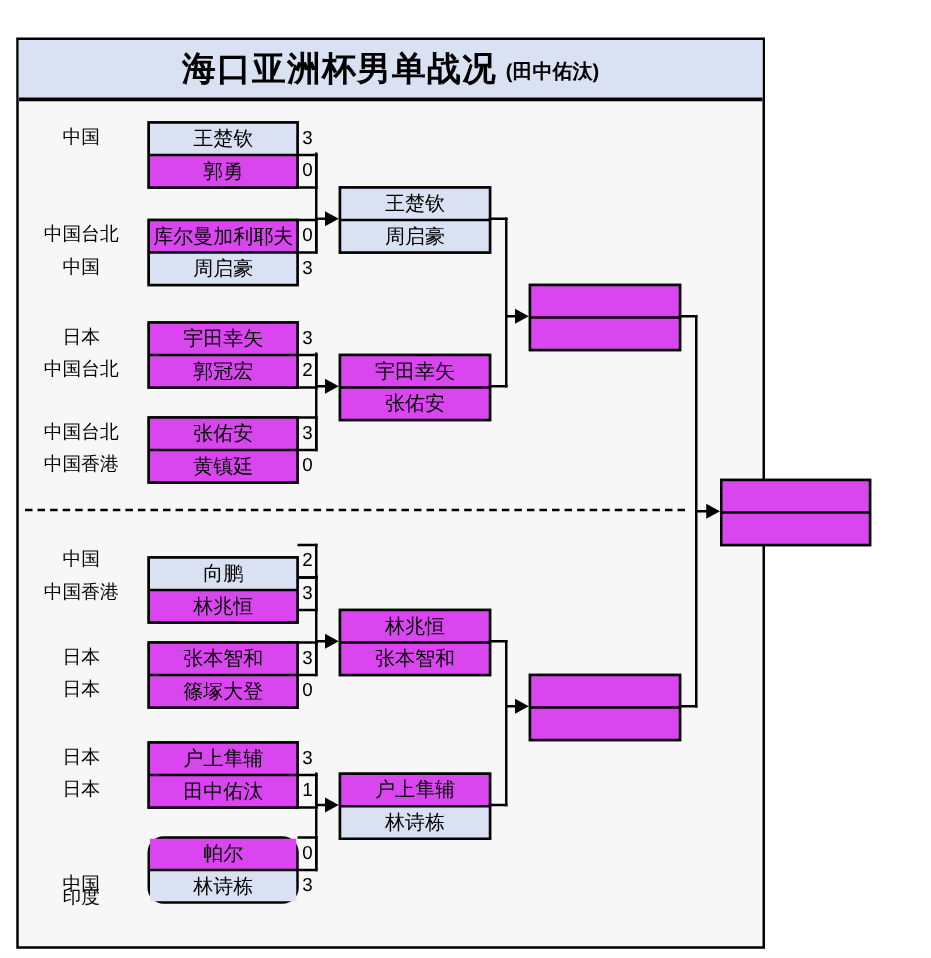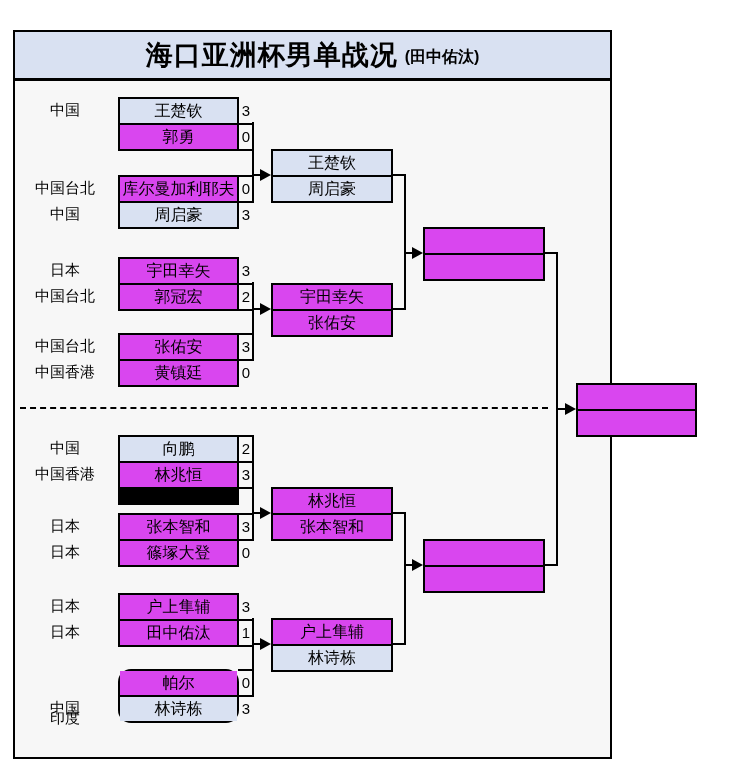--- a/index.html
+++ b/index.html
@@ -71,21 +71,21 @@
       <div class="score" style="top: 287px;">2</div>
       <div class="cellbox" style="left: 118px; top: 333px; width: 121px; height: 54px;">
         <div>张佑安</div>
         <div>黄镇廷</div>
       </div>
       <div class="country" style="top: 336px;">中国台北</div>
       <div class="scorebox" style="top: 333px;"></div>
       <div class="score" style="top: 337px;">3</div>
       <div class="country" style="top: 362px;">中国香港</div>
       <div class="score" style="top: 363px;">0</div>
-      <div class="cellbox" style="left: 118px; top: 435px; width: 121px; height: 70px;">
+      <div class="cellbox" style="left: 118px; top: 445px; width: 121px; height: 54px;">
         <div class="hl">向鹏</div>
         <div>林兆恒</div>
       </div>
       <div class="country" style="top: 438px;">中国</div>
       <div class="scorebox" style="top: 435px;"></div>
       <div class="score" style="top: 439px;">2</div>
       <div class="country" style="top: 464px;">中国香港</div>
       <div class="scorebox" style="top: 461px;"></div>
       <div class="score" style="top: 465px;">3</div>
       <div class="cellbox" style="left: 118px; top: 513px; width: 121px; height: 54px;">

